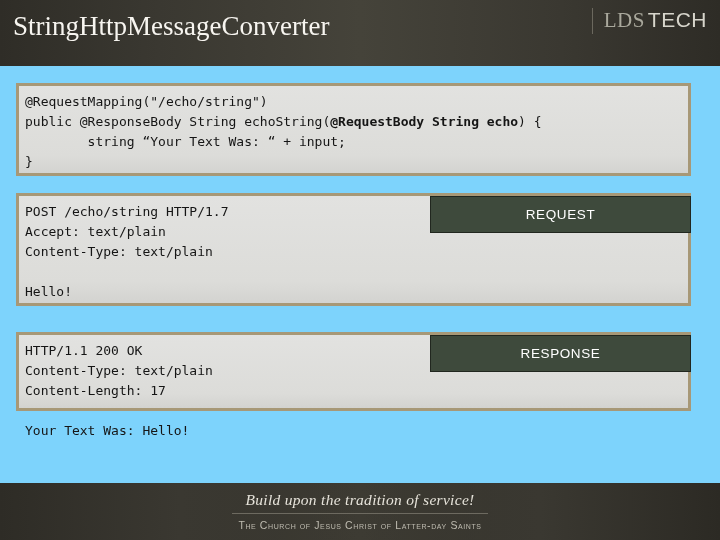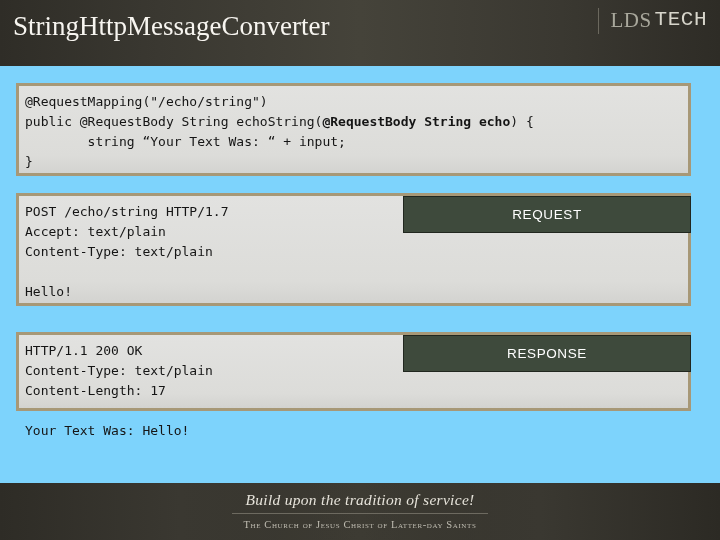--- a/index.html
+++ b/index.html
@@ -51,21 +51,21 @@
     background: #6b685e;
     margin-right: 11px;
   }
   #logo-lds {
     font-family: "Liberation Serif", "DejaVu Serif", serif;
     font-size: 21px;
     color: #a9a89c;
     letter-spacing: 0.5px;
   }
   #logo-tech {
-    font-family: Liberation Mono, monospace;
+    font-family: Liberation Sans, sans-serif;
     font-size: 21px;
     color: #d7d5cb;
     letter-spacing: 0.5px;
     margin-left: 3px;
   }
 
   
   .panel {
     position: absolute;
     left: 16px;
@@ -88,21 +88,21 @@
 
   #panel-code   { top: 83px;  height: 93px; }
   #panel-req    { top: 193px; height: 113px; }
   #panel-res    { top: 332px; height: 79px; }
 
   
   .badge {
     position: absolute;
     right: 0px;
     top: 0px;
-    width: 288px;
+    width: 261px;
     height: 37px;
     box-sizing: border-box;
     background: #3e4a3c;
     border: 1px solid #21271f;
     color: #ffffff;
     font-family: "Liberation Sans", sans-serif;
     font-size: 13.5px;
     letter-spacing: 0.6px;
     display: flex;
     align-items: center;
@@ -144,21 +144,21 @@
     letter-spacing: 0.3px;
   }
   #footer-rule {
     width: 256px;
     height: 1px;
     margin: 4px auto 0 auto;
     background: #6d6a60;
   }
   #footer-church {
     margin-top: 5px;
-    font-family: Liberation Serif, serif;
+    font-family: Liberation Sans, sans-serif;
     font-variant: small-caps;
     font-size: 10.5px;
     color: #bfbcb1;
     letter-spacing: 0.6px;
   }
 </style>
 </head>
 <body>
 
 <div id="slide">
@@ -167,21 +167,21 @@
     <div id="header-title">StringHttpMessageConverter</div>
     <div id="logo">
       <div id="logo-divider"></div>
       <span id="logo-lds">LDS</span>
       <span id="logo-tech">TECH</span>
     </div>
   </div>
 
   <div id="panel-code" class="panel">
     <pre class="code"><span>@RequestMapping("/echo/string")</span>
-<span>public @RequestBody String echoString(</span><b>@RequestBody String echo</b><span>) {</span>
+<span>public @ResponseBody String echoString(</span><b>@RequestBody String echo</b><span>) {</span>
 <span>        string “Your Text Was: “ + input;</span>
 <span>}</span></pre>
   </div>
 
   <div id="panel-req" class="panel">
     <pre class="code">POST /echo/string HTTP/1.7
 Accept: text/plain
 Content-Type: text/plain
 
 Hello!</pre>

